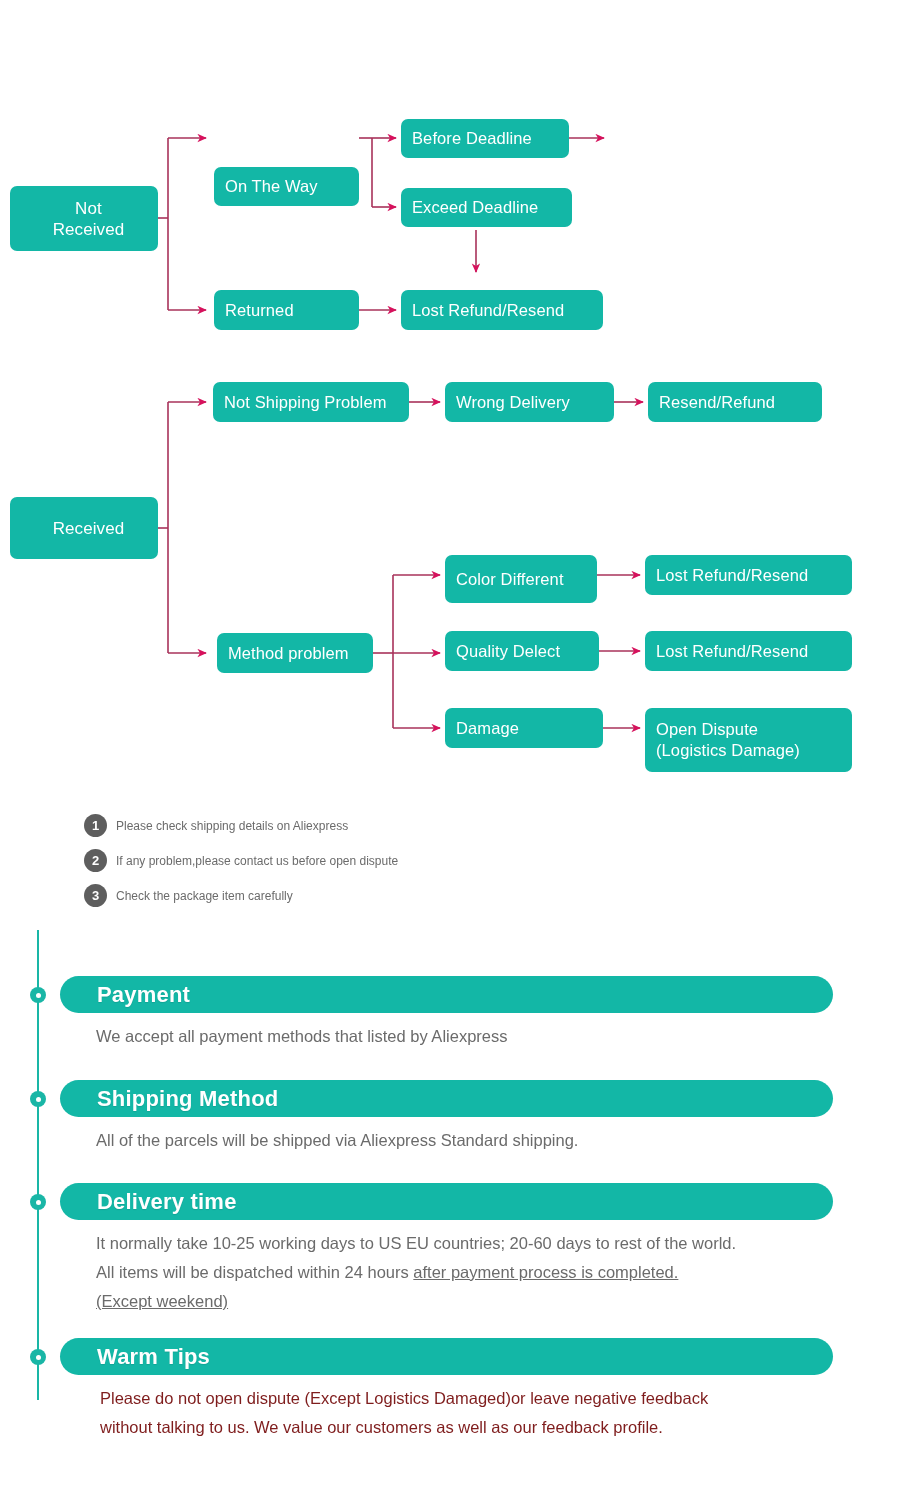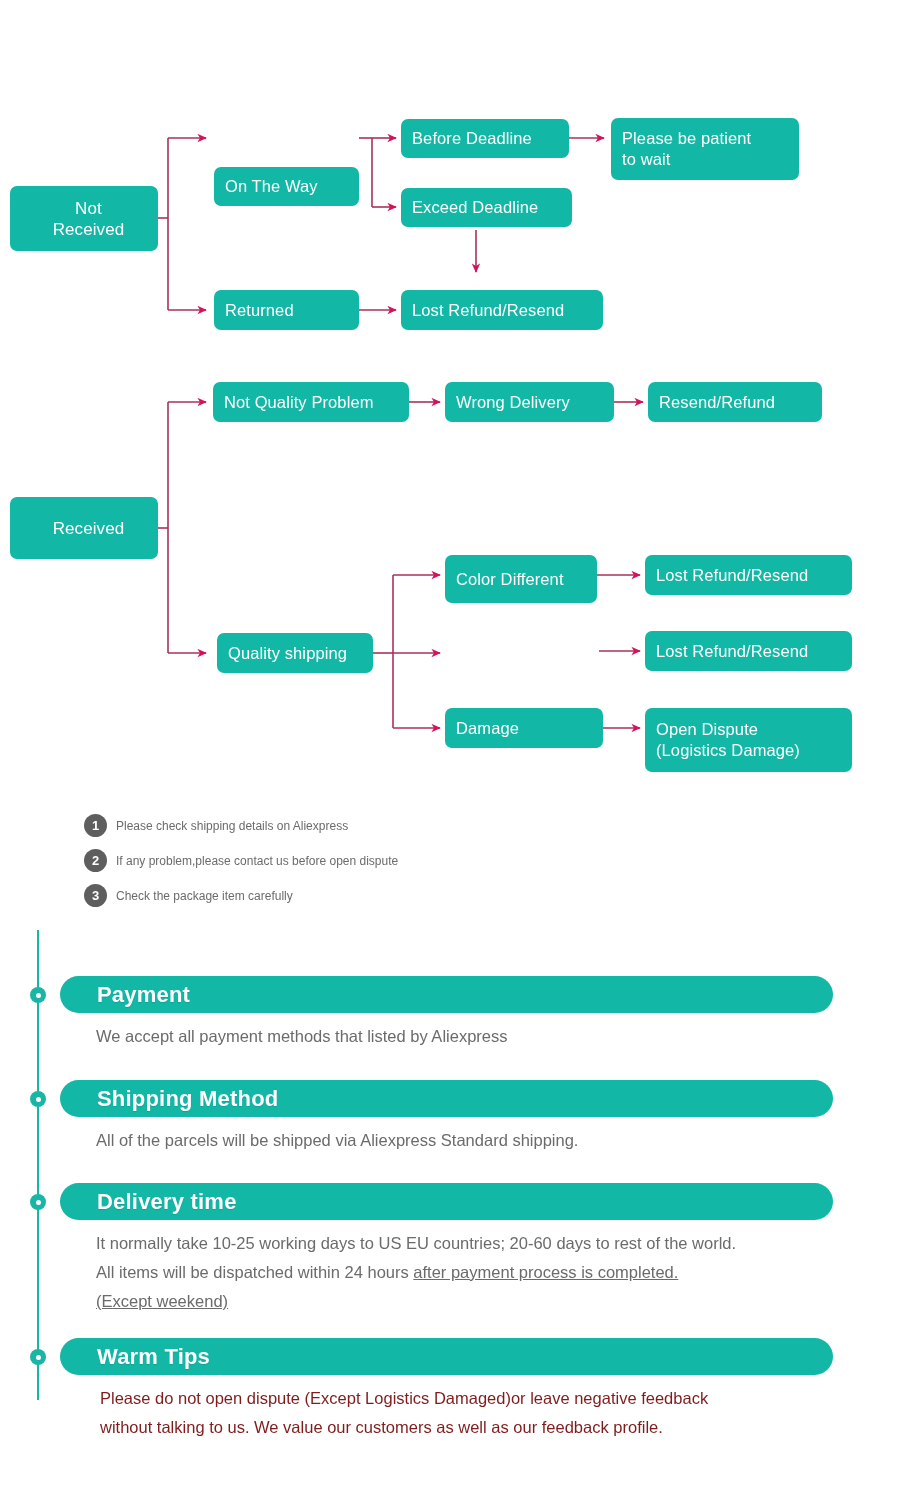--- a/index.html
+++ b/index.html
@@ -123,65 +123,64 @@
   </div>
 
   <div class="node" style="left:214px;top:119px;width:145px;height:39px;margin-top:48px;">
     <span>On The Way</span>
   </div>
 
   <div class="node" style="left:401px;top:119px;width:168px;height:39px;">
     <span>Before Deadline</span>
   </div>
 
-  <div class="node" style="left:611px;top:118px;width:188px;height:62px;flex-direction:column;align-items:flex-start;justify-content:center;">
-    <span class="nlbl">Please be patient</span>
-    <span class="nlbl">to wait</span>
-  </div>
 
   <div class="node" style="left:401px;top:188px;width:171px;height:39px;">
     <span>Exceed Deadline</span>
   </div>
 
   <div class="node" style="left:214px;top:290px;width:145px;height:40px;">
     <span>Returned</span>
   </div>
 
   <div class="node" style="left:401px;top:290px;width:202px;height:40px;">
     <span>Lost Refund/Resend</span>
   </div>
 
   <div class="node center" style="left:10px;top:497px;width:148px;height:62px;">
     <span>Received</span>
   </div>
 
   <div class="node" style="left:213px;top:382px;width:196px;height:40px;">
-    <span>Not Quality Problem</span>
+    <span>Not Shipping Problem</span>
   </div>
 
   <div class="node" style="left:445px;top:382px;width:169px;height:40px;">
     <span>Wrong Delivery</span>
   </div>
 
   <div class="node" style="left:648px;top:382px;width:174px;height:40px;">
     <span>Resend/Refund</span>
   </div>
 
   <div class="node" style="left:217px;top:633px;width:156px;height:40px;">
-    <span>Quality shipping</span>
+    <span>Method problem</span>
   </div>
 
   <div class="node" style="left:445px;top:555px;width:152px;height:48px;">
     <span>Color Different</span>
   </div>
 
   <div class="node" style="left:645px;top:555px;width:207px;height:40px;">
     <span>Lost Refund/Resend</span>
   </div>
 
+  <div class="node" style="left:445px;top:631px;width:154px;height:40px;">
+    <span>Quality Delect</span>
+  </div>
 
   <div class="node" style="left:645px;top:631px;width:207px;height:40px;">
     <span>Lost Refund/Resend</span>
   </div>
 
   <div class="node" style="left:445px;top:708px;width:158px;height:40px;">
     <span>Damage</span>
   </div>
 
   <div class="node" style="left:645px;top:708px;width:207px;height:64px;flex-direction:column;align-items:flex-start;justify-content:center;">

